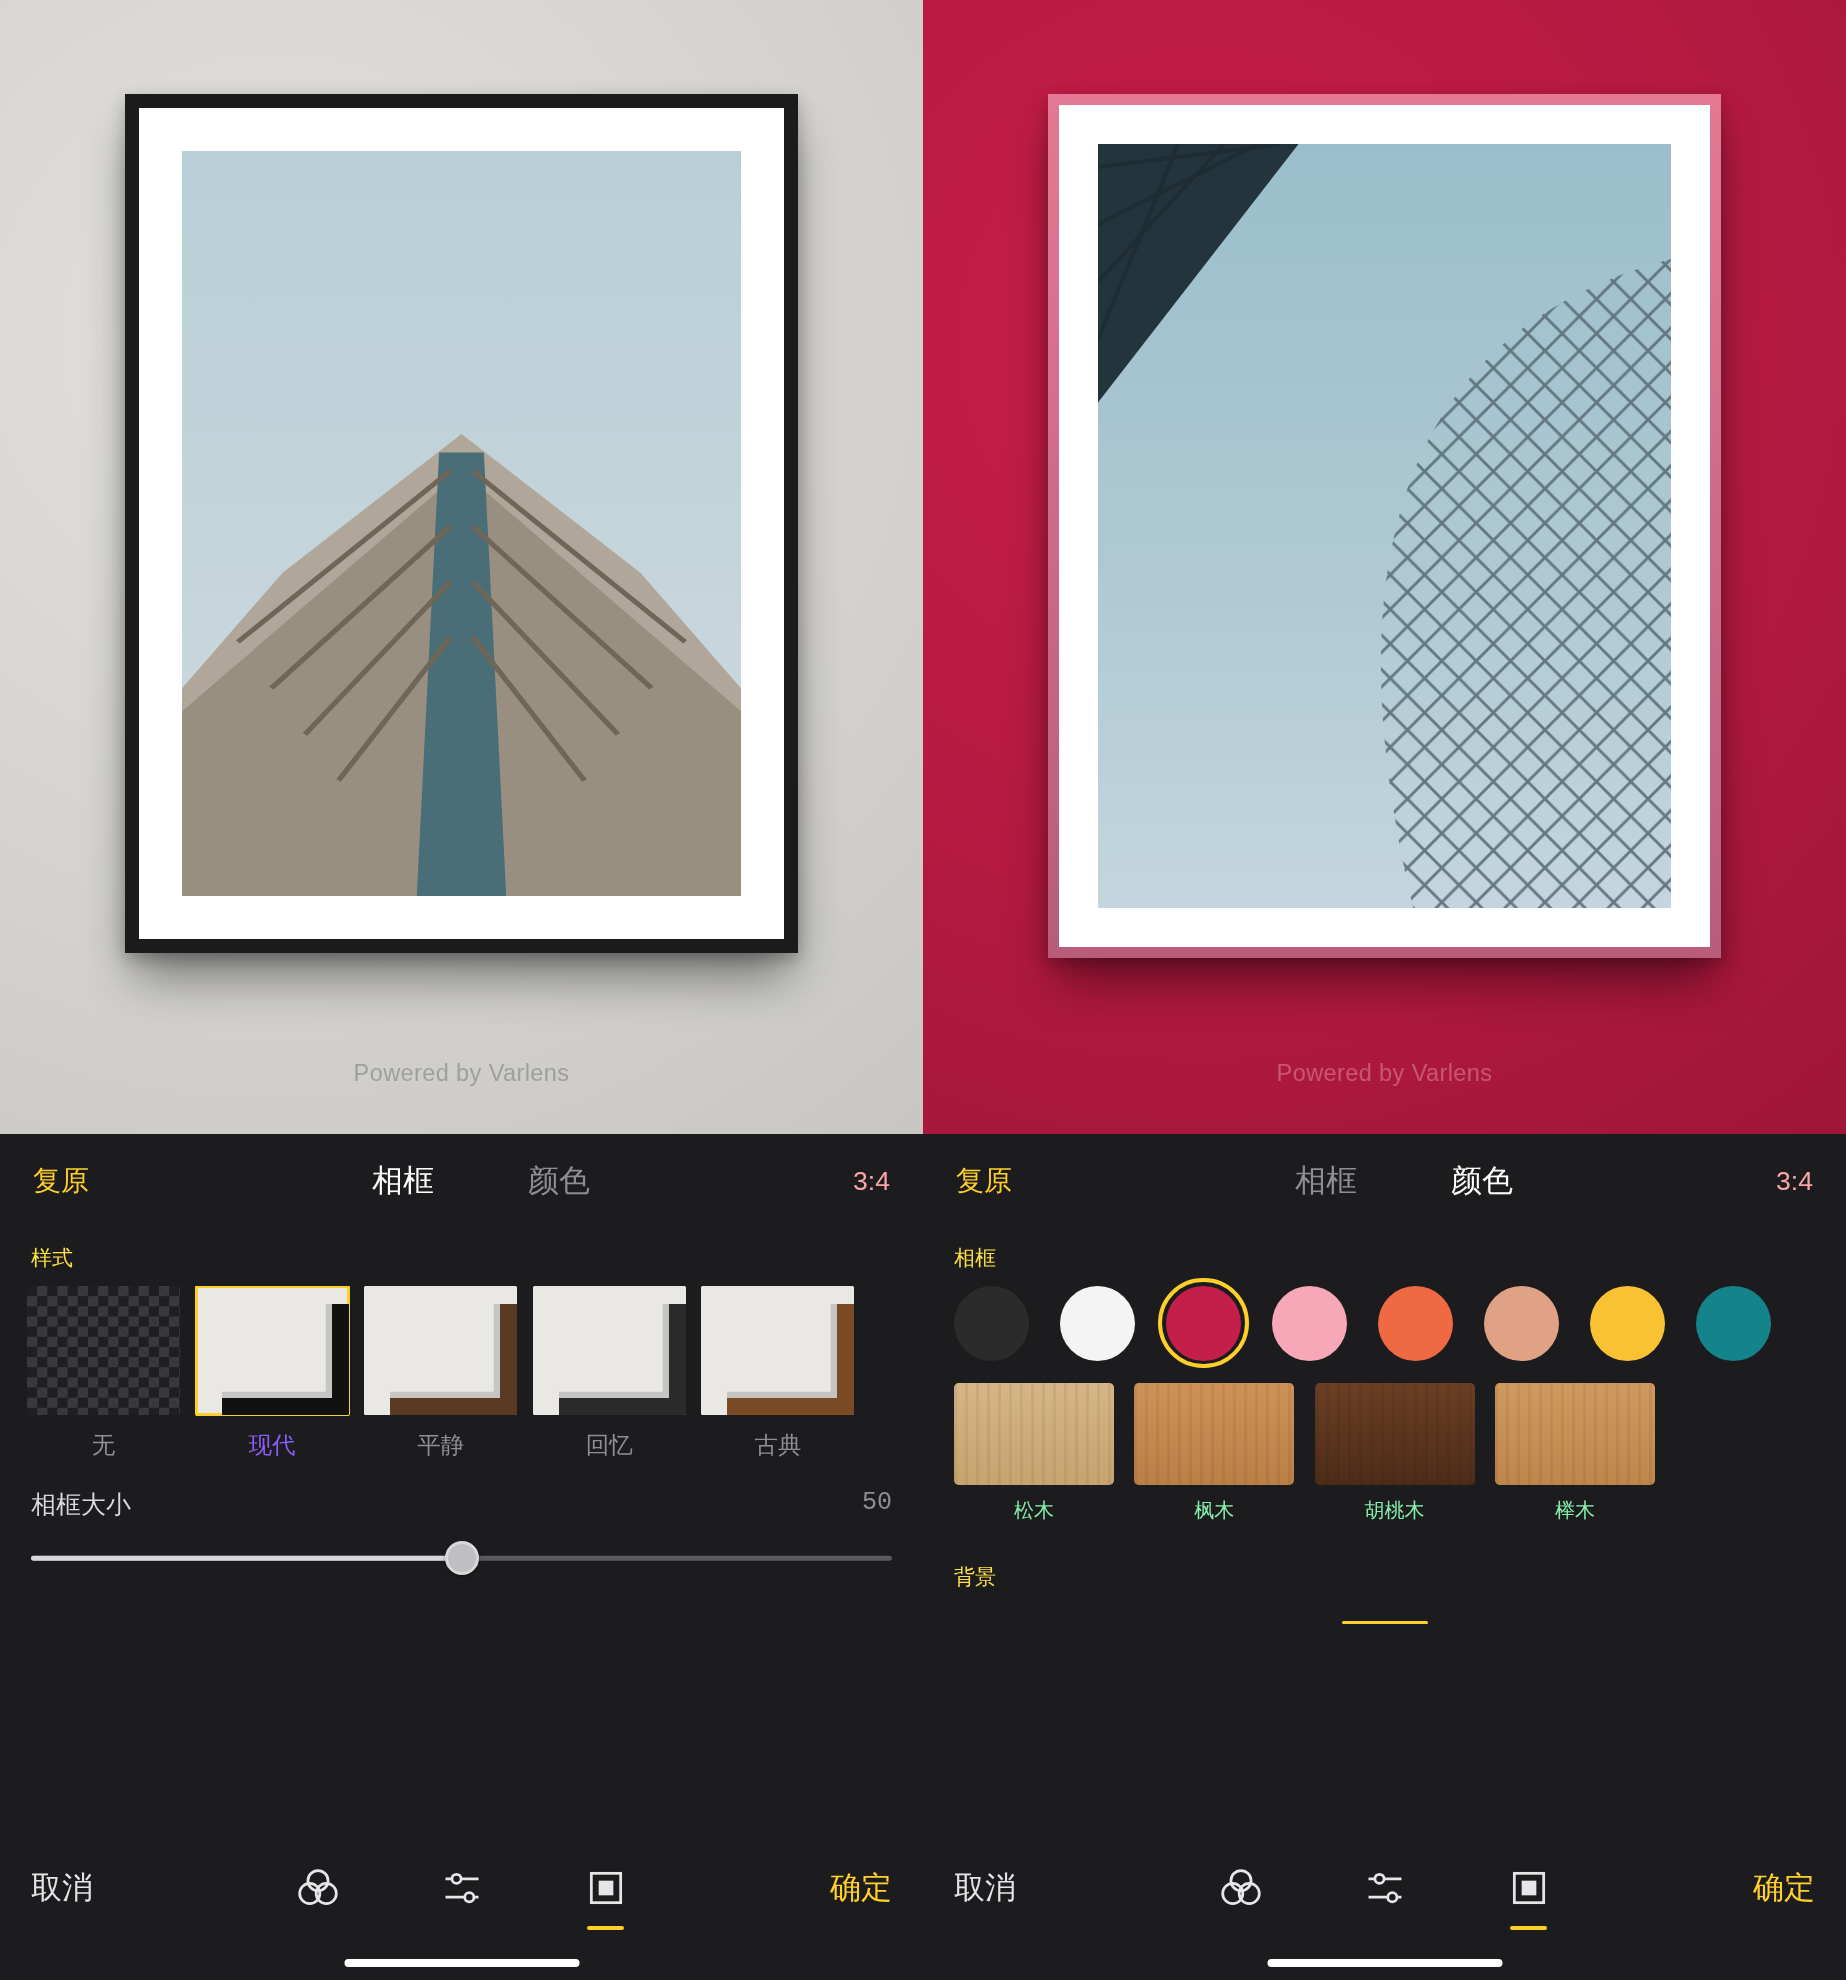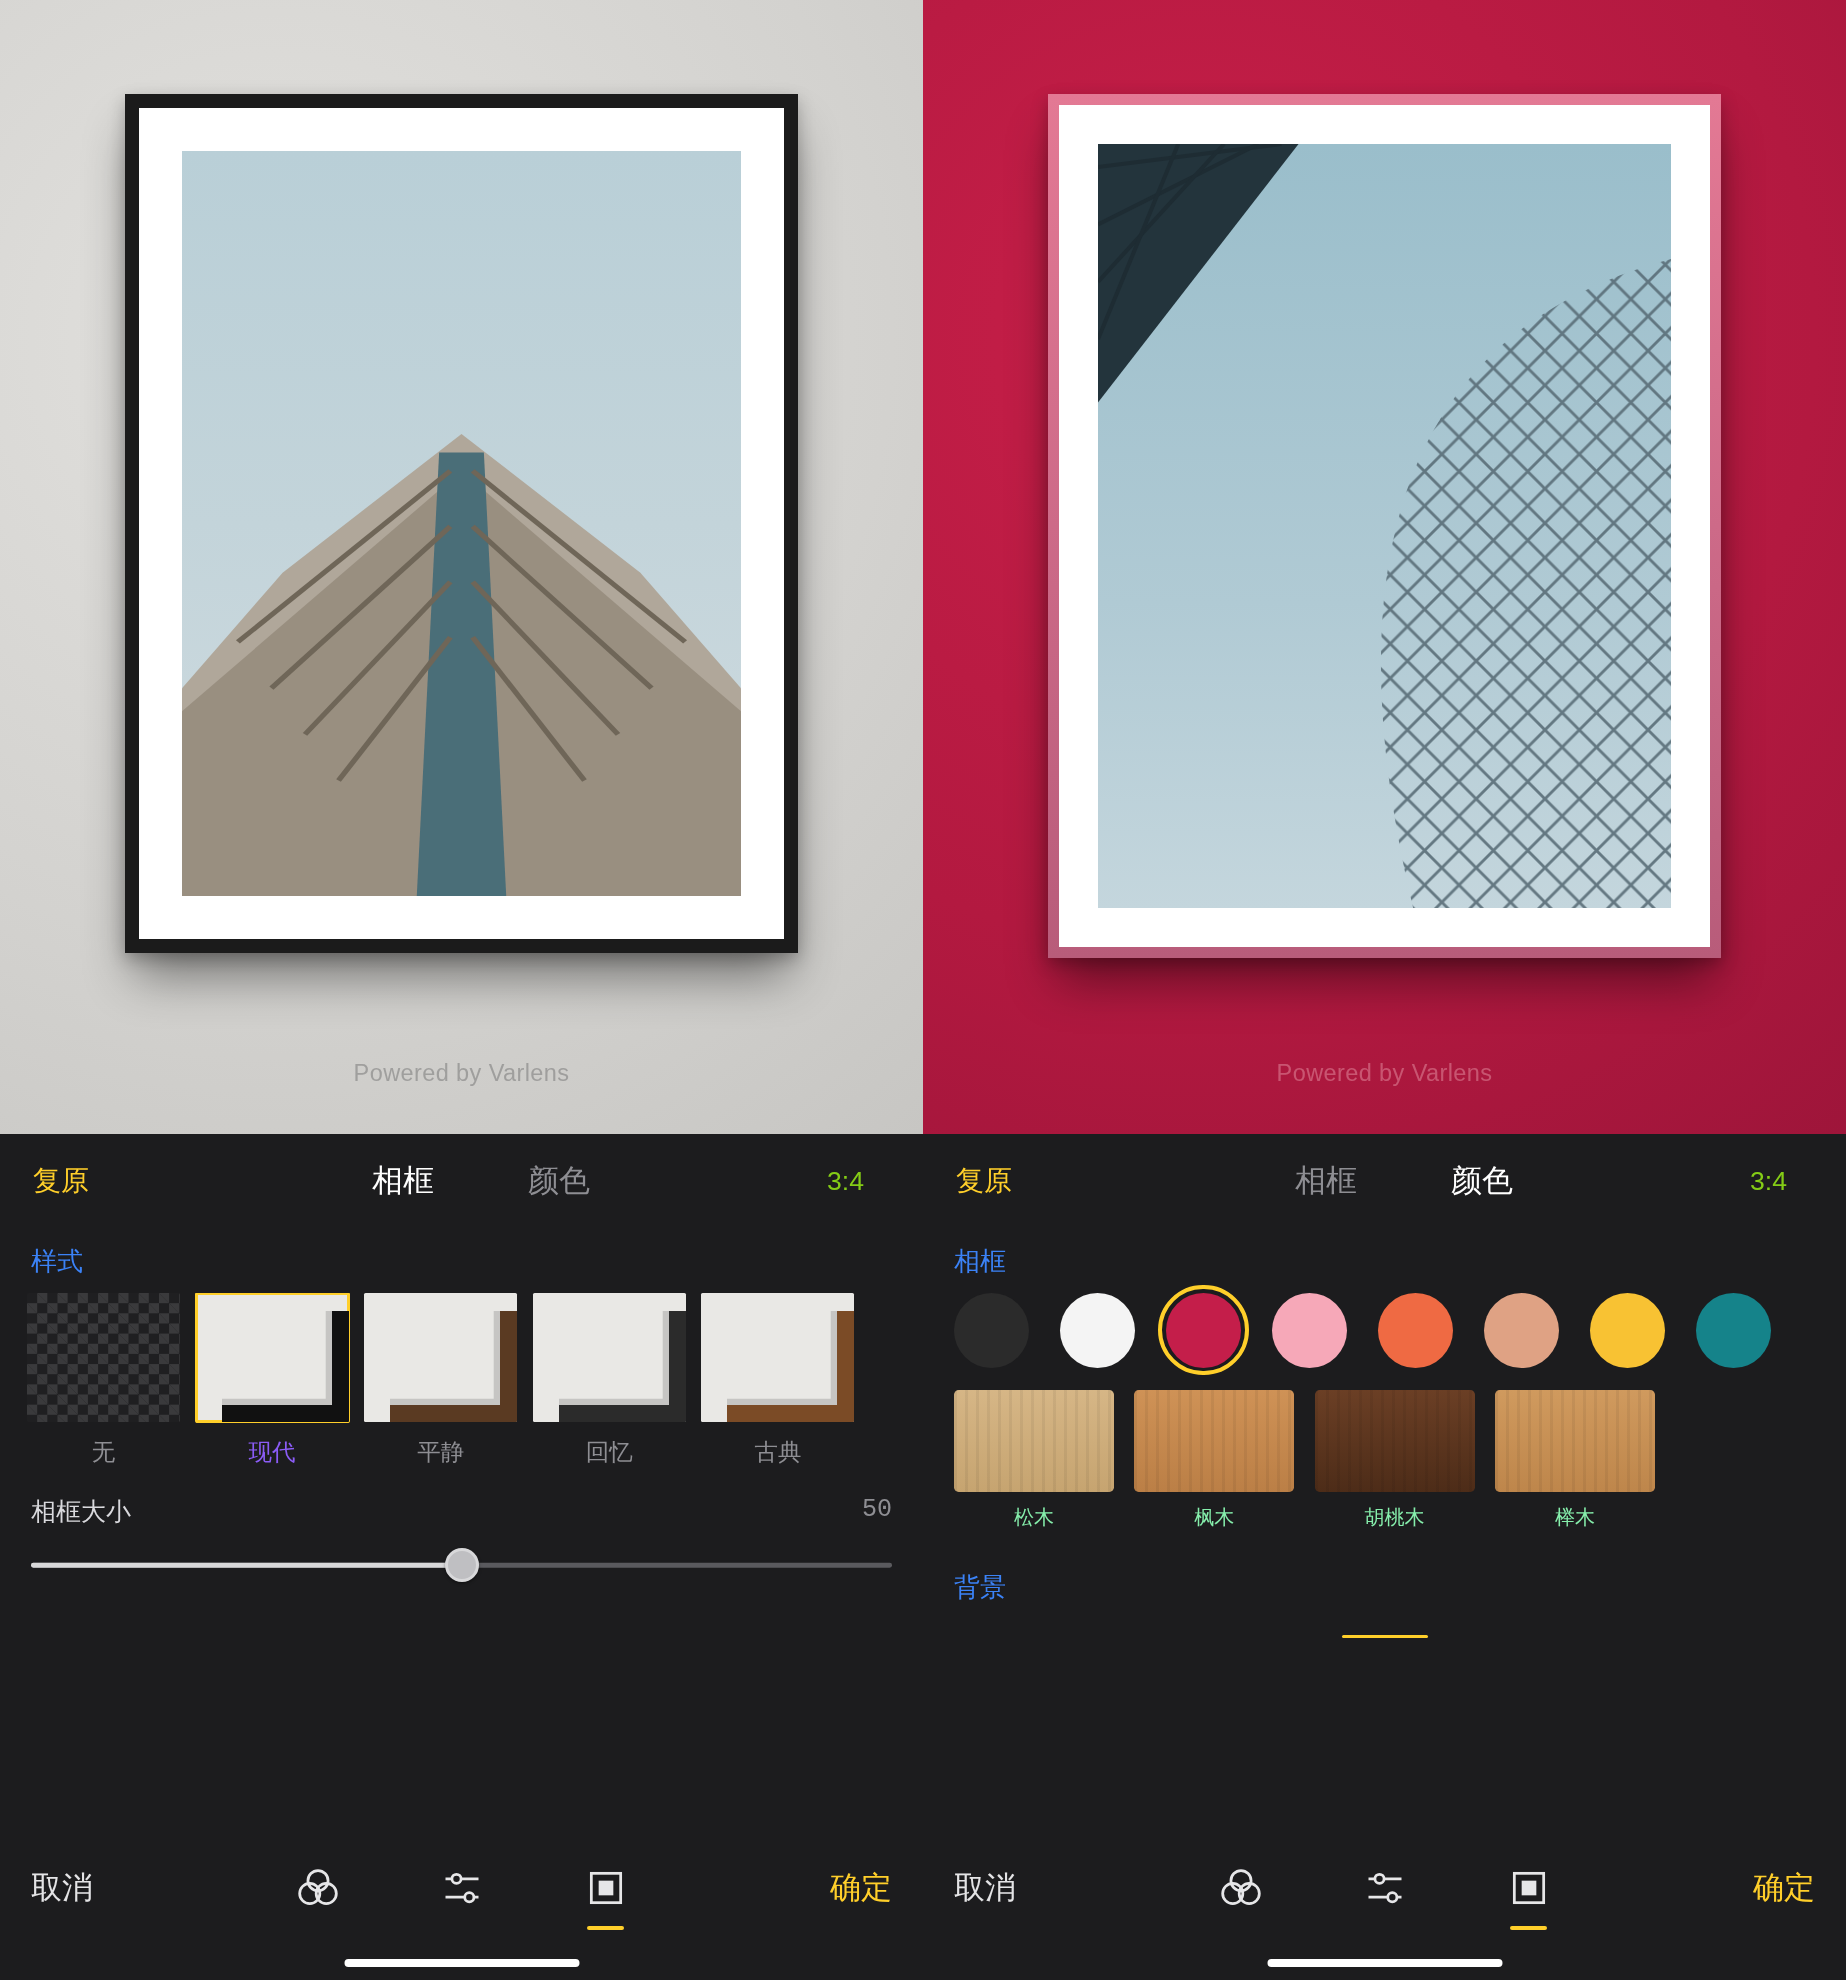--- a/index.html
+++ b/index.html
@@ -26,23 +26,23 @@
   .ph1 svg { width:100%; height:100%; display:block; }
   .ph2 svg { position:absolute; inset:0; width:100%; height:100%; }
 
   
   .panel { flex:1; background:#1c1c1e; color:#e4e4e6; display:flex; flex-direction:column; position:relative; }
   .tabrow { display:flex; align-items:center; height:94px; padding:0 33px; }
   .tabrow .reset { color:#ffcf2a; font-size:28px; width:102px; }
   .tabrow .tabs { flex:1; display:flex; justify-content:center; gap:94px; }
   .tabrow .tab { font-size:31px; color:#8e8e93; }
   .tabrow .tab.active { color:#fff; }
-  .tabrow .ratio { font-size:26.6px; color:#84cc16; width:63px; }
-
-  .section-label { font-size:26px; color:#3b82f6; padding:15.6px 31px 14px; }
+  .tabrow .ratio { font-size:26.6px; color:#fca5a5; width:63px; text-align:right; }
+
+  .section-label { font-size:21px; color:#fde047; padding:15.6px 31px 14px; }
 
   
   .styles { display:flex; gap:15.6px; padding:0 27px; overflow:hidden; }
   .style-item { display:flex; flex-direction:column; align-items:center; gap:14px; }
   .style-thumb { width:153px; height:129px; border-radius:1.6px; position:relative; overflow:hidden; background:#2a2a2c; }
   .style-item.selected .style-thumb { outline:3.9px solid #ffcf2a; outline-offset:-2.3px; }
   .style-thumb.none { background-image:linear-gradient(45deg,#3a3a3c 25%,transparent 25%,transparent 75%,#3a3a3c 75%),linear-gradient(45deg,#3a3a3c 25%,transparent 25%,transparent 75%,#3a3a3c 75%); background-size:20.3px 20.3px; background-position:0 0,10.2px 10.2px; background-color:#1f1f21; }
   .style-thumb.fr { background:#e9e8e5; }
   .style-thumb.fr::after { content:""; position:absolute; bottom:0; right:0; width:110px; height:94px; border:17px solid var(--fc,#111); border-left:none; border-top:none; box-shadow:inset -6.3px -6.3px 0 rgba(0,0,0,.15); }
   .style-thumb.fr.walnut::after { --fc:#5a3a22; }

